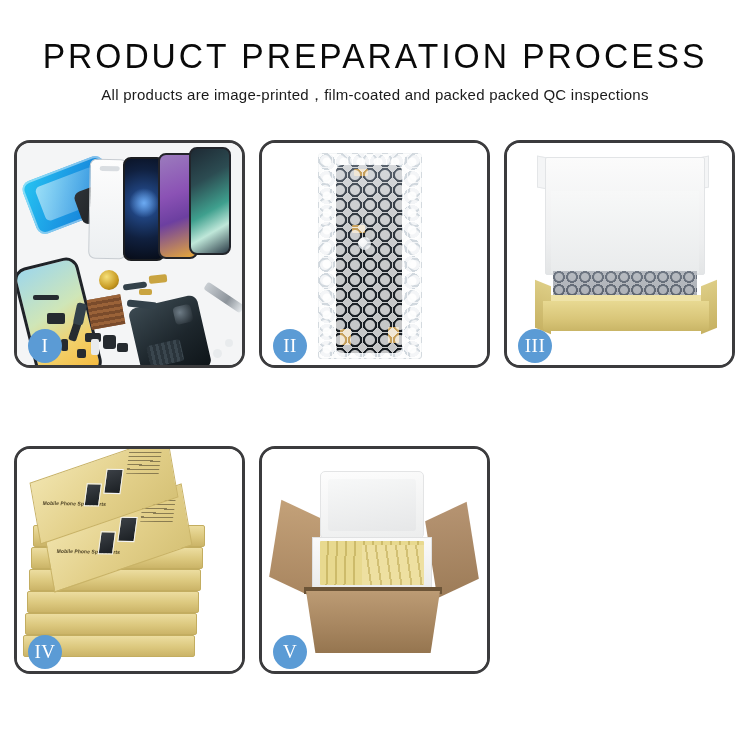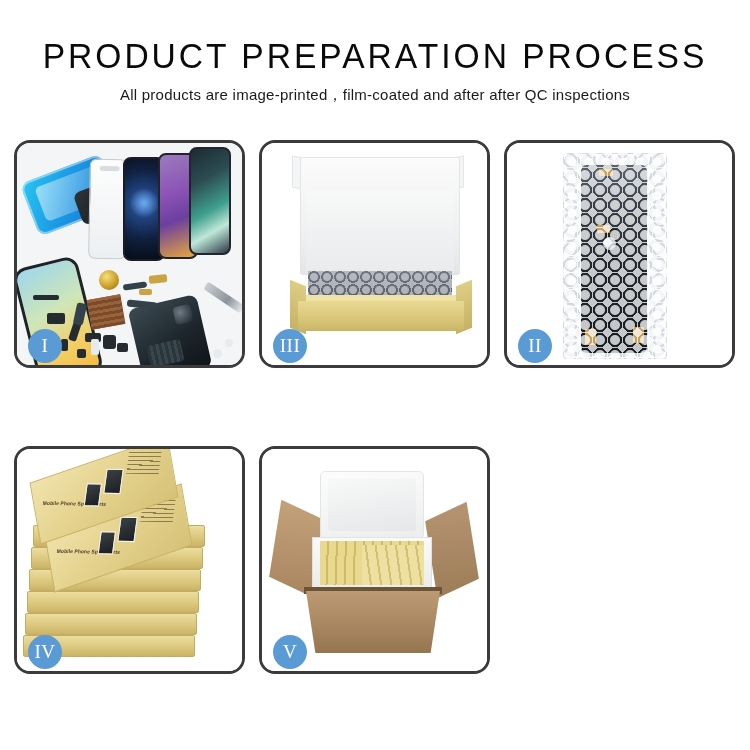--- a/index.html
+++ b/index.html
@@ -461,21 +461,21 @@
     transform: skewY(16deg);
   }
 </style>
 </head>
 <body>
 
 <div class="page">
 
   <div class="header">
     <div class="title">PRODUCT PREPARATION PROCESS</div>
-    <div class="subtitle">All products are image-printed，film-coated and after after QC inspections</div>
+    <div class="subtitle">All products are image-printed，film-coated and packed packed QC inspections</div>
   </div>
 
   <div class="grid">
 
     <div class="panel">
       <div class="panel-inner p1">
         <div class="p1-proto"></div>
         <div class="p1-proto-dark"></div>
         <div class="p1-glass"></div>
         <div class="p1-phone-dark"></div>
@@ -501,51 +501,51 @@
         <div class="p1-gold" style="left:132px;top:132px;width:18px;height:8px;transform:rotate(-6deg);"></div>
         <div class="p1-gold" style="left:122px;top:146px;width:13px;height:6px;"></div>
         <div class="p1-white" style="left:74px;top:196px;width:8px;height:16px;border-radius:2px;"></div>
         <div class="p1-white" style="left:196px;top:206px;width:9px;height:9px;border-radius:50%;"></div>
         <div class="p1-white" style="left:208px;top:196px;width:8px;height:8px;border-radius:50%;"></div>
       </div>
       <div class="badge">I</div>
     </div>
 
     <div class="panel">
-      <div class="panel-inner p3">
-        <div class="p3-lid-flapL"></div>
-        <div class="p3-lid-flapR"></div>
-        <div class="p3-lid"></div>
-        <div class="p3-foam"></div>
-        <div class="p3-bubble"></div>
-        <div class="p3-rim"></div>
-        <div class="p3-boxleft"></div>
-        <div class="p3-boxright"></div>
-        <div class="p3-boxfront"></div>
-      </div>
-      <div class="badge">III</div>
-    </div>
-
-    <div class="panel">
       <div class="panel-inner p2">
         <div class="p2-bag"></div>
         <div class="p2-part"></div>
         <div class="p2-neck"></div>
         <div class="p2-foot"></div>
         <div class="p2-lens"></div>
         <div class="p2-tape" style="left:92px;top:26px;width:14px;height:7px;"></div>
         <div class="p2-tape" style="left:90px;top:82px;width:13px;height:8px;"></div>
         <div class="p2-tape" style="left:78px;top:186px;width:11px;height:16px;"></div>
         <div class="p2-tape" style="left:126px;top:184px;width:11px;height:16px;"></div>
         <div class="p2-bubbles"></div>
       </div>
       <div class="badge">II</div>
     </div>
 
     <div class="panel">
+      <div class="panel-inner p3">
+        <div class="p3-lid-flapL"></div>
+        <div class="p3-lid-flapR"></div>
+        <div class="p3-lid"></div>
+        <div class="p3-foam"></div>
+        <div class="p3-bubble"></div>
+        <div class="p3-rim"></div>
+        <div class="p3-boxleft"></div>
+        <div class="p3-boxright"></div>
+        <div class="p3-boxfront"></div>
+      </div>
+      <div class="badge">III</div>
+    </div>
+
+    <div class="panel">
       <div class="panel-inner p4">
         <div class="p4-stack">
 
           <div class="p4-slab" style="left:6px;  top:186px;"></div>
           <div class="p4-slab" style="left:8px;  top:164px;"></div>
           <div class="p4-slab" style="left:10px; top:142px;"></div>
           <div class="p4-slab" style="left:12px; top:120px;"></div>
           <div class="p4-slab" style="left:14px; top:98px;"></div>
           <div class="p4-slab" style="left:16px; top:76px;"></div>
 

